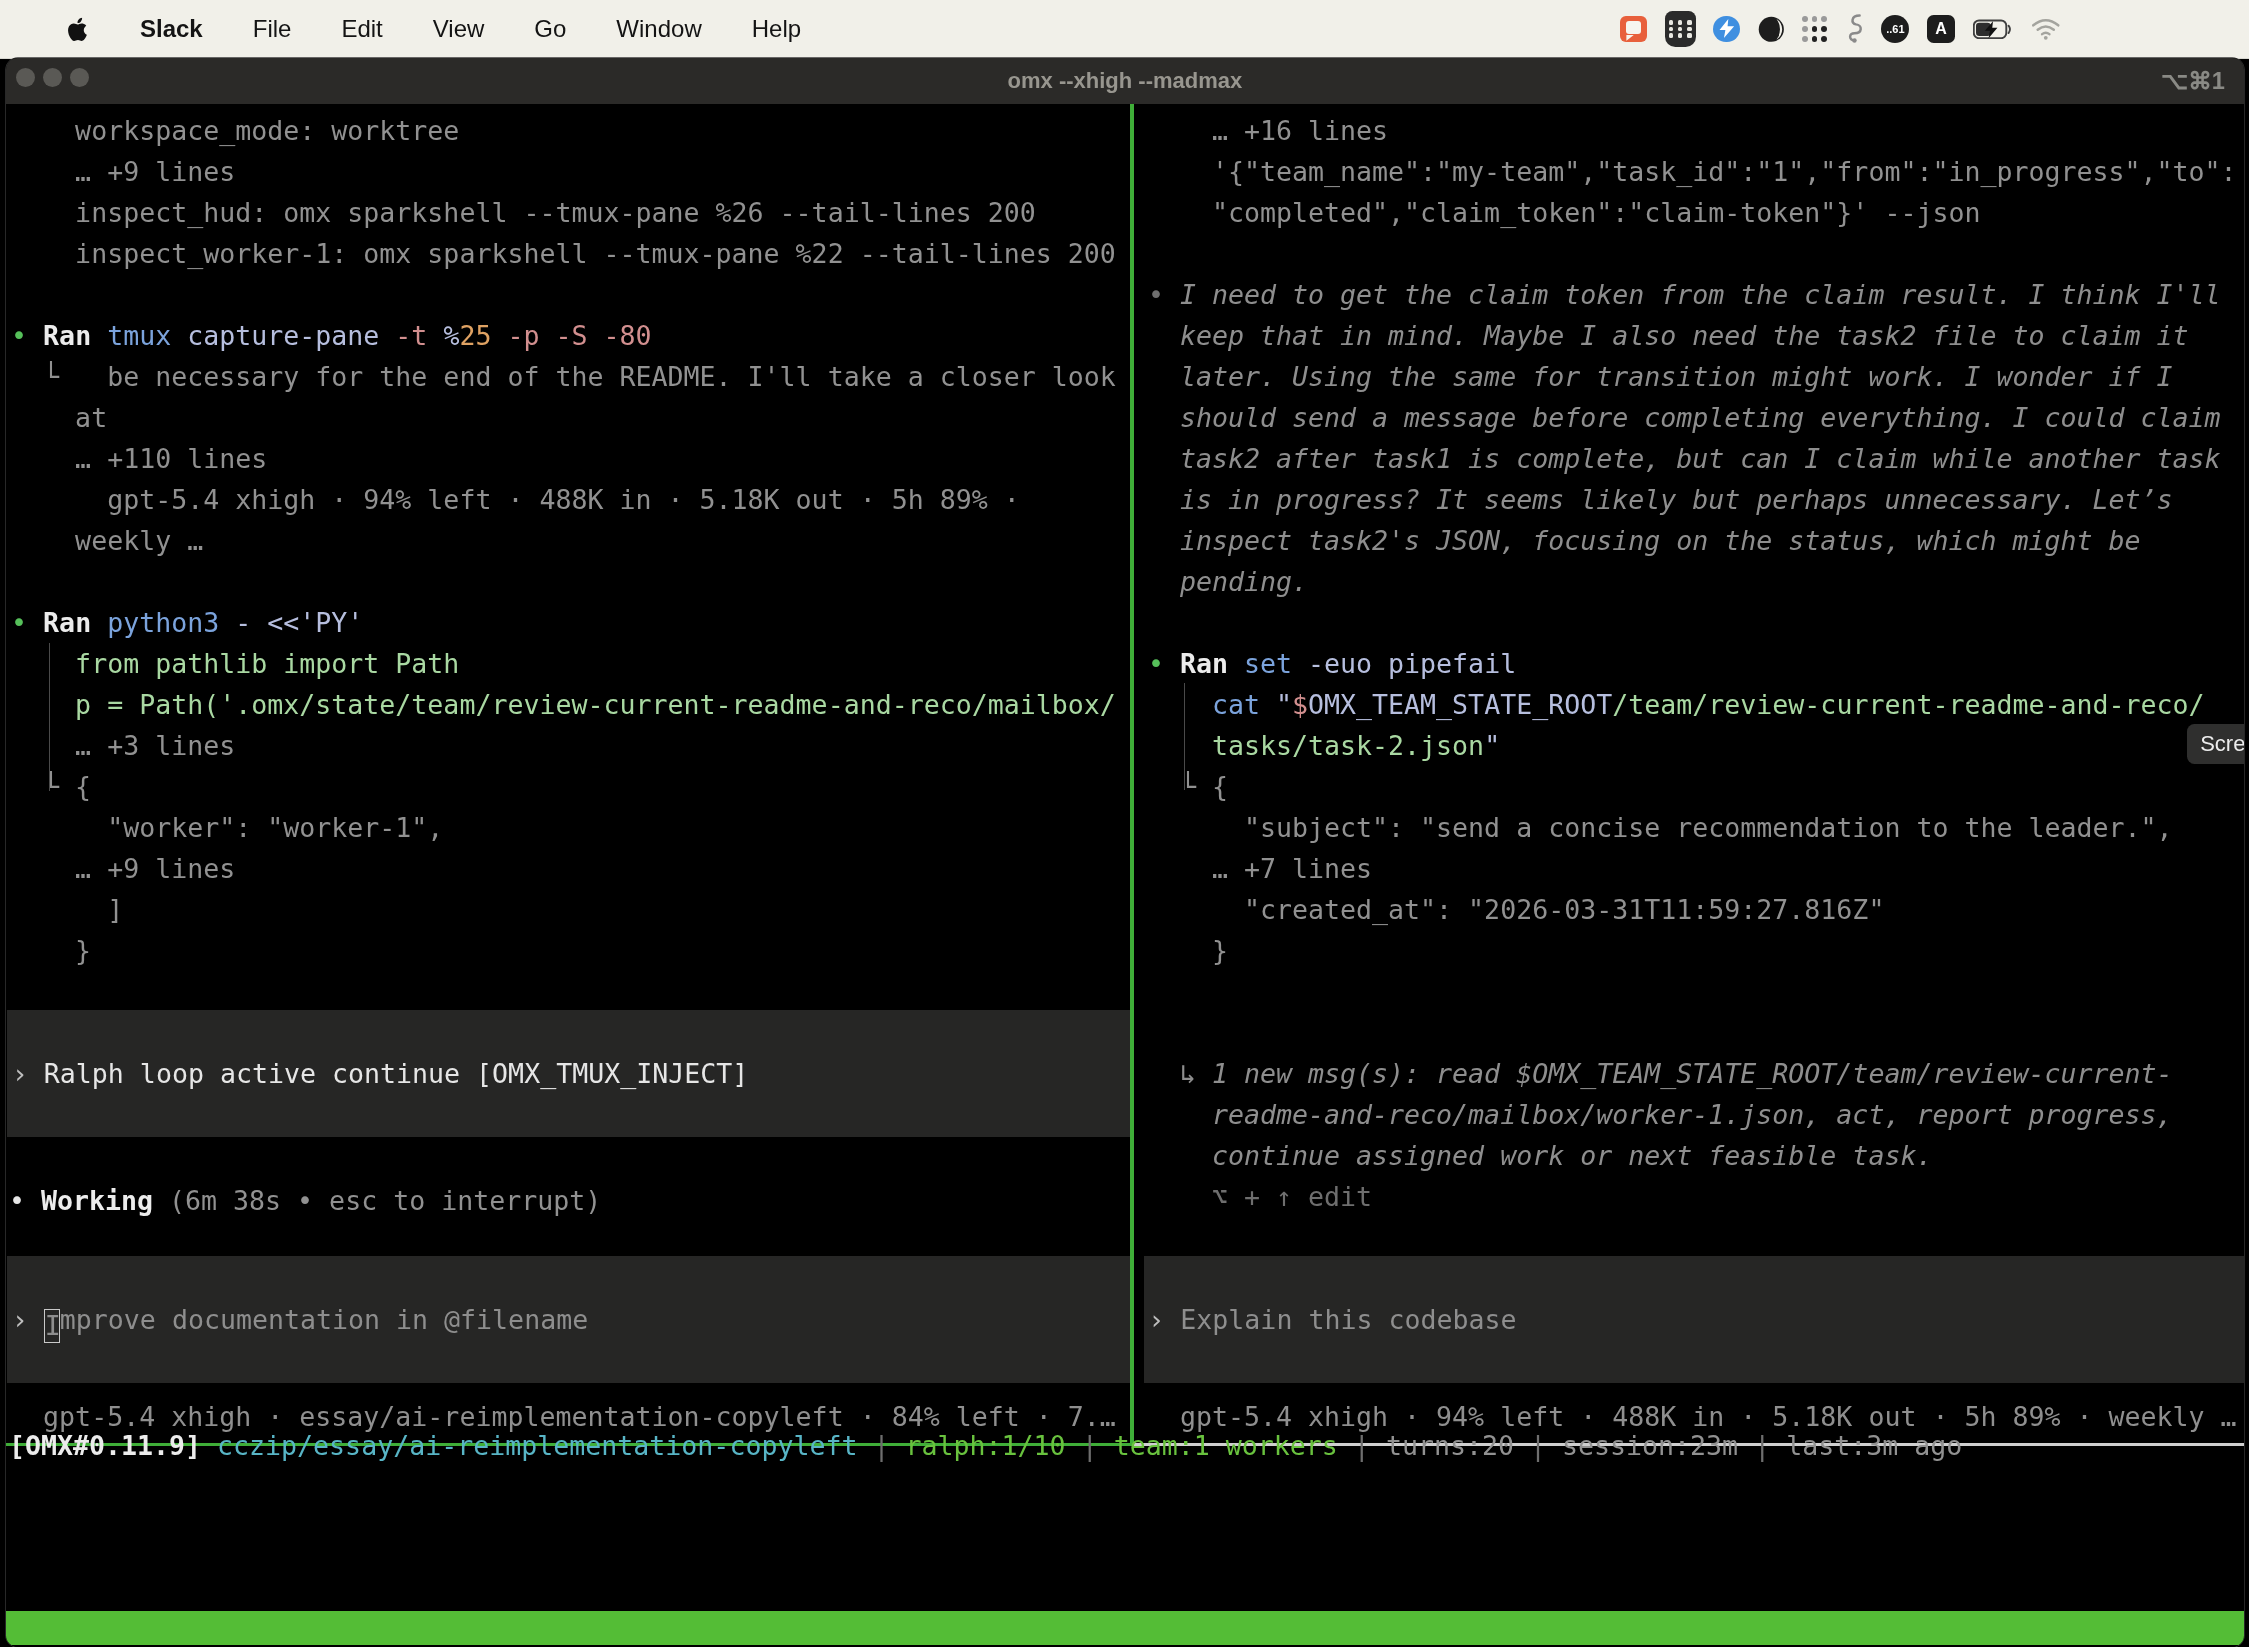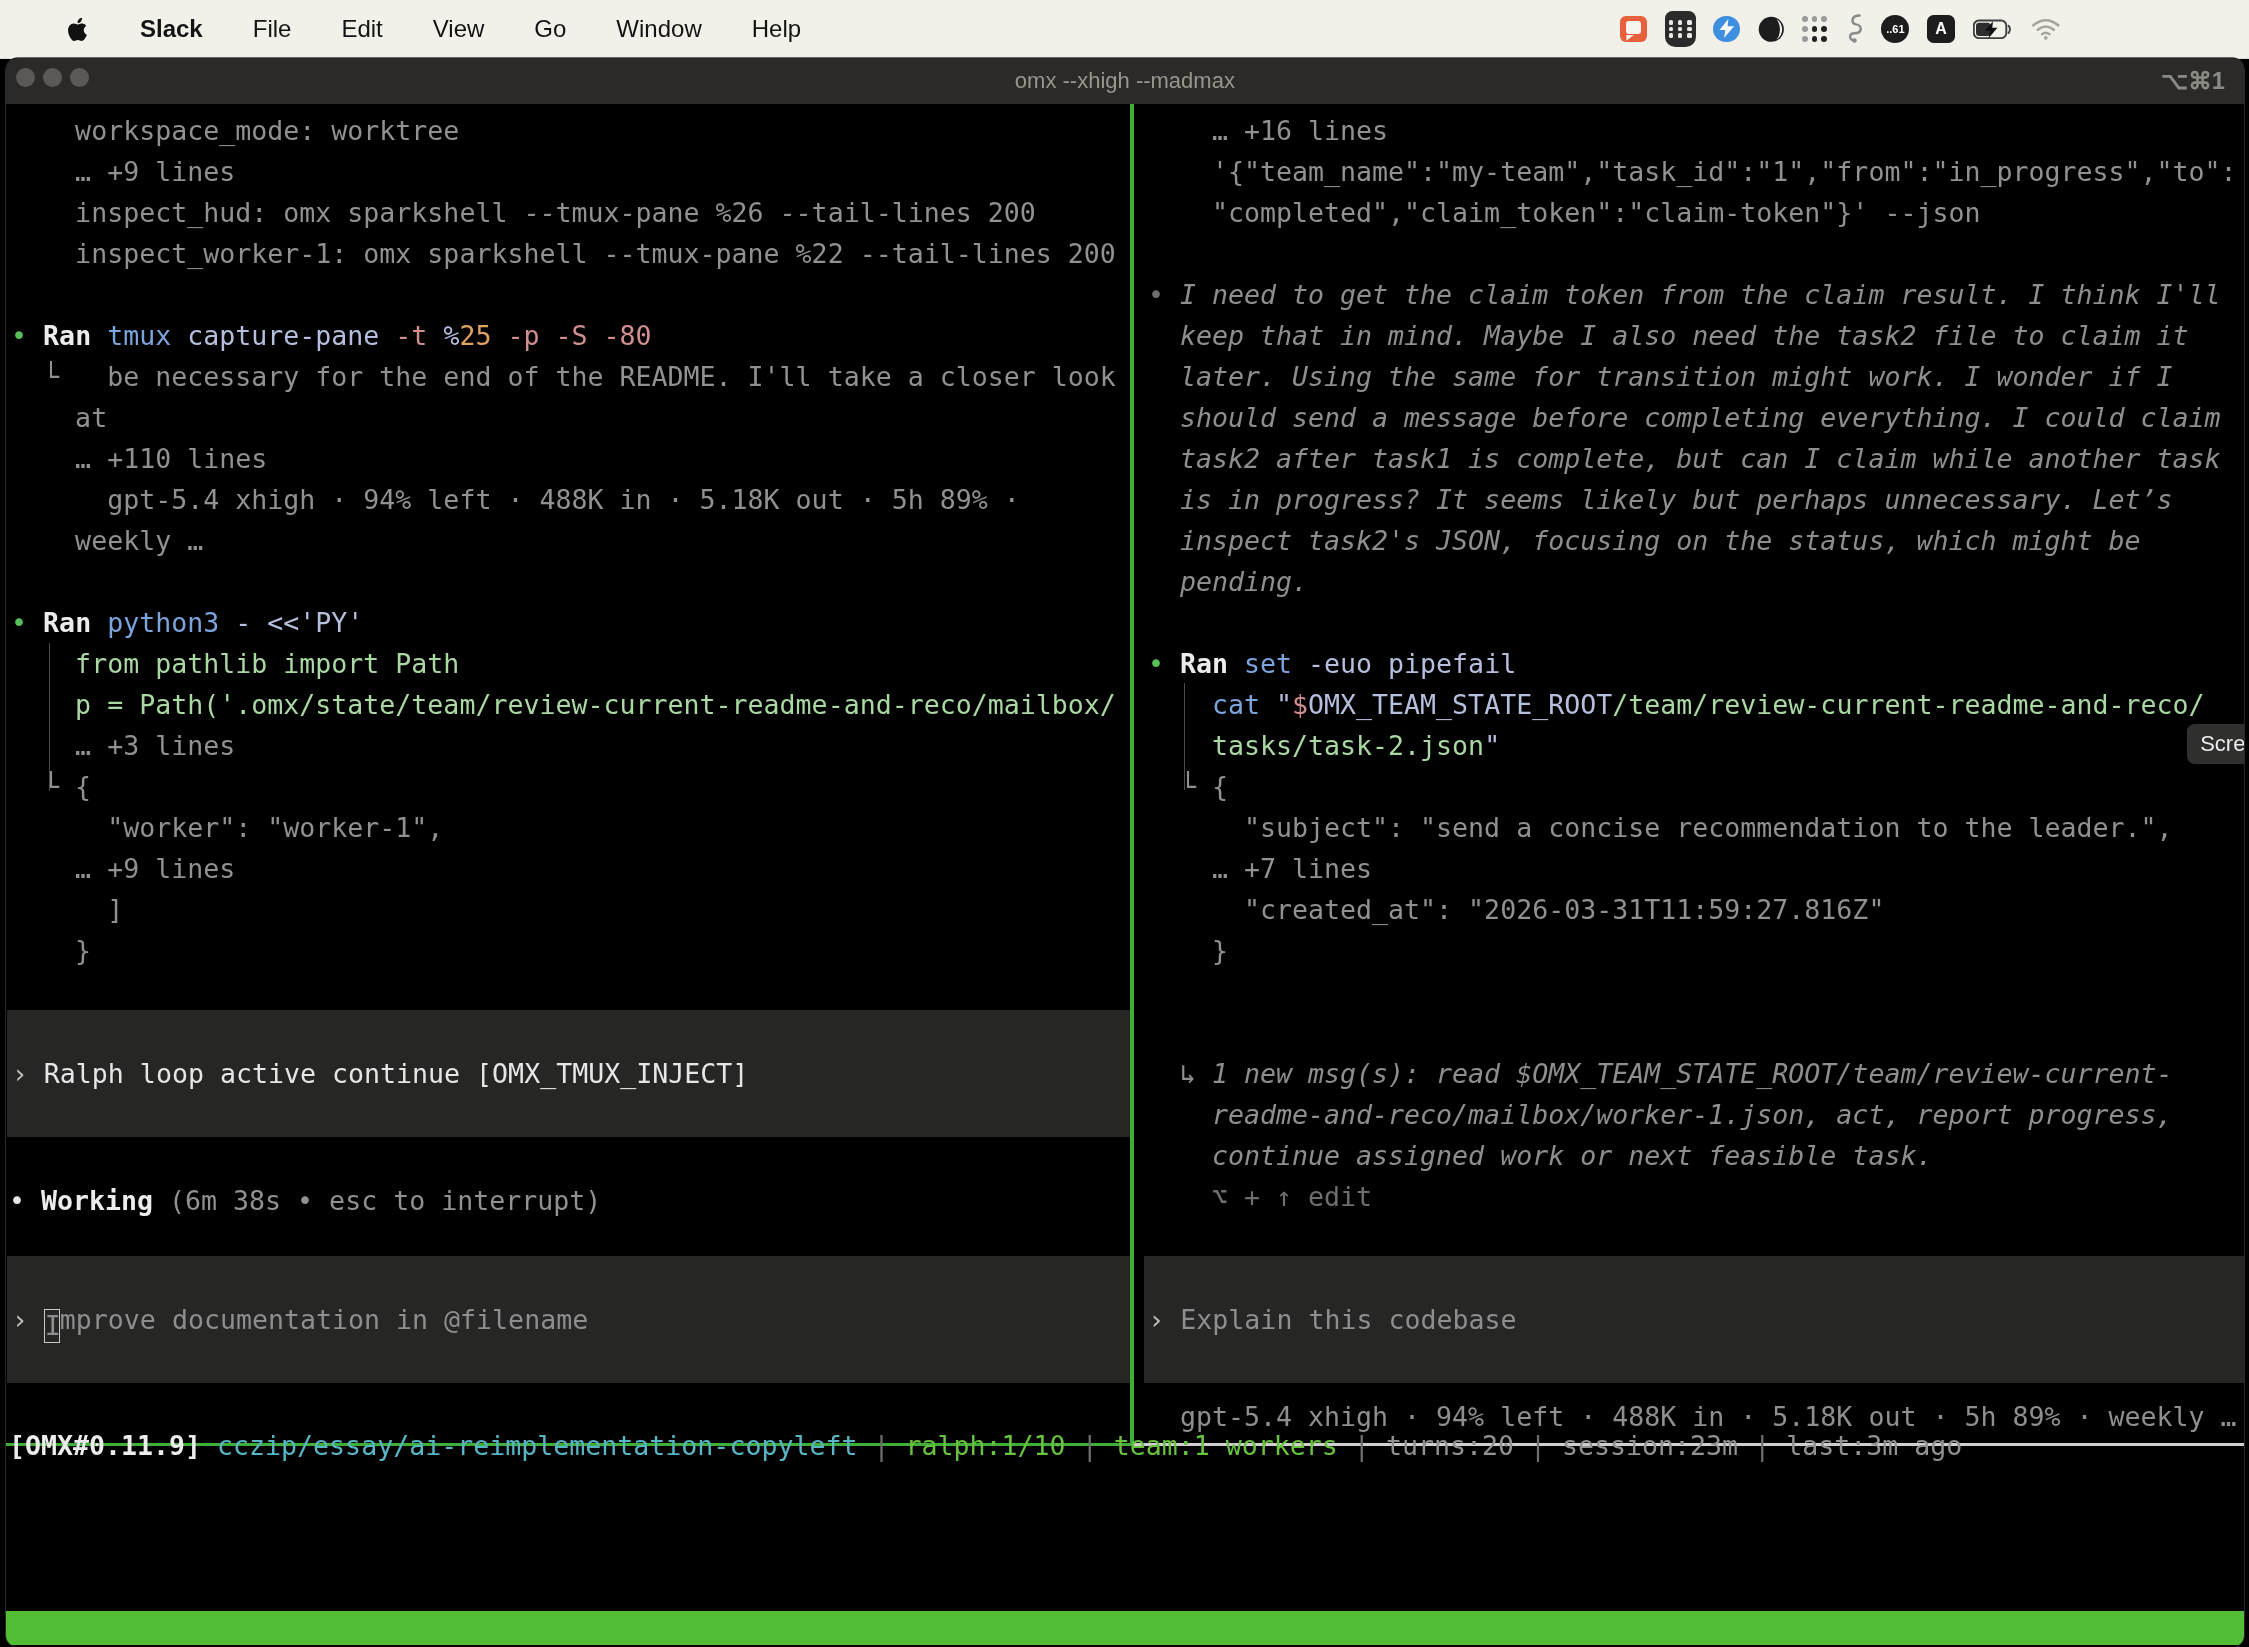--- a/index.html
+++ b/index.html
@@ -30,21 +30,21 @@
         font-size:11px;font-weight:700;display:flex;align-items:center;justify-content:center;letter-spacing:0;}
   .ico-abadge{width:28px;height:28px;background:#1d1d1d;border-radius:6.6px;color:#fff;font-size:16px;
         font-weight:700;display:flex;align-items:center;justify-content:center;}
   
   .window{position:absolute;left:5.9px;top:58px;width:2238px;height:1589px;background:#000;
           border-radius:11.8px;overflow:hidden;box-shadow:0 0 0 0.7px #3a3a3a;}
   .titlebar{height:46px;background:#2b2a28;position:relative;}
   .lights{position:absolute;left:10.3px;top:9.6px;display:flex;gap:8px;}
   .light{width:19px;height:19px;border-radius:50%;background:#5a5955;}
   .wtitle{position:absolute;left:0;right:0;top:0;height:46px;line-height:46px;text-align:center;
-          color:#98968f;font-size:22px;font-weight:400;}
+          color:#98968f;font-size:22px;font-weight:700;}
   .wshortcut{position:absolute;right:19px;top:0;height:46px;line-height:46px;color:#8a8a85;font-size:23.6px;font-weight:700;}
   
   .term{position:absolute;left:0;top:46px;right:0;bottom:0;background:#000;
         font-family:"DejaVu Sans Mono",monospace;font-size:26.6px;}
   .flow{position:absolute;top:5.9px;}
   .flow-left{left:5.2px;width:1119px;overflow:hidden;}
   .flow-right{left:1142px;width:1096px;overflow:hidden;}
   .tl{height:41px;line-height:41px;white-space:pre;}
   .gray{color:#919191}.grayi{color:#8e8e8e;font-style:italic}
   .dim{color:#6e6e6e}.dimb{color:#5c5c5c;font-weight:700}
@@ -227,20 +227,21 @@
     <div class="guide" style="left:1178px;top:579px;height:107px;"></div>
 
     <div class="gbox ralph"><span class="chev dim">›</span><span class="white"> Ralph loop active continue [OMX_TMUX_INJECT]</span></div>
 
     <div id="working-line" class="workline"><span class="white">• </span><span class="wb">Working </span><span class="gray">(6m 38s • esc to interrupt)</span></div>
 
     <div class="gbox promptL"><span class="chev">› </span><span class="cursor">I</span><span class="ph">mprove documentation in @filename</span></div>
 
     <div class="gbox promptR"><span class="chev">› </span><span class="ph">Explain this codebase</span></div>
 
+    <div class="statline stat-left">  gpt-5.4 xhigh · essay/ai-reimplementation-copyleft · 84% left · 7.…</div>
     <div class="statline stat-right">  gpt-5.4 xhigh · 94% left · 488K in · 5.18K out · 5h 89% · weekly …</div>
 
     <div class="vdiv"></div>
     <div class="hline-g"></div>
     <div class="hline-w"></div>
 
     <div id="omx-line" class="omxline"><span class="wb">[OMX#0.11.9] </span><span class="cyan">cczip/essay/ai-reimplementation-copyleft </span><span class="dim">| </span><span class="sgreen">ralph:1/10 </span><span class="dim">| </span><span class="sgreen">team:1 workers </span><span class="dim">| </span><span class="gray">turns:20 </span><span class="dim">| </span><span class="gray">session:23m </span><span class="dim">| </span><span class="gray">last:3m ago</span></div>
 
     <div class="tooltip">Scre</div>
 

